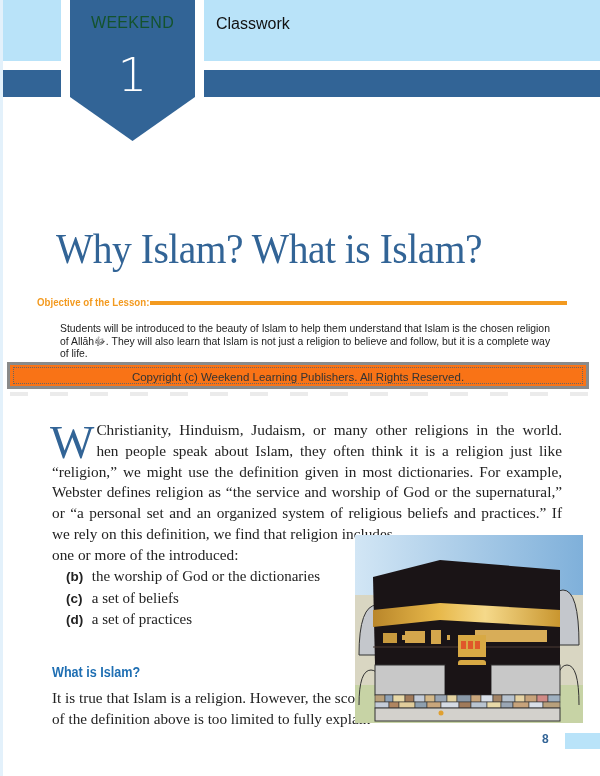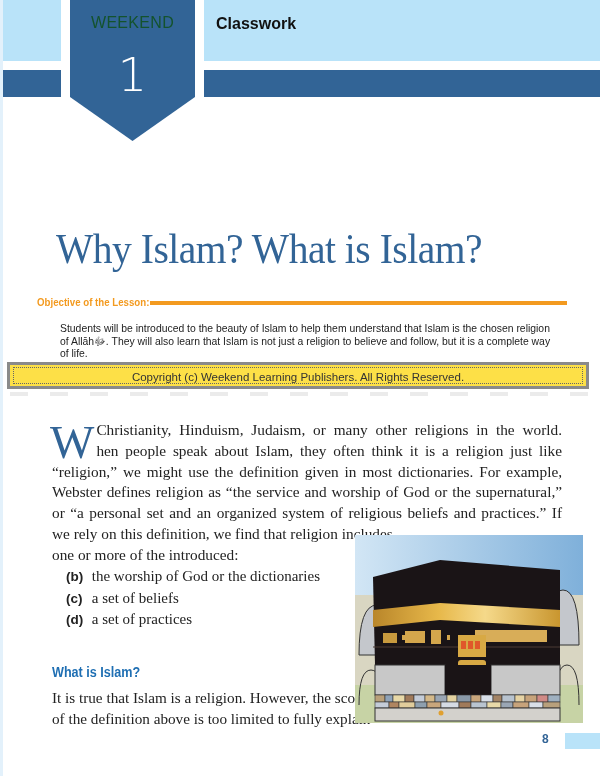--- a/index.html
+++ b/index.html
@@ -6,31 +6,31 @@
   body { width:600px; height:776px; position:relative; background:#ffffff; overflow:hidden; font-family:"Liberation Serif", serif; }
   .edge-strip { position:absolute; left:0; top:0; width:3px; height:776px; background:#e3f1fb; }
   .hdr-light-left { position:absolute; left:3px; top:0; width:58px; height:61px; background:#b9e3f9; }
   .hdr-dark-left { position:absolute; left:3px; top:70px; width:58px; height:27px; background:#326496; }
   .hdr-light-right { position:absolute; left:204px; top:0; width:396px; height:61px; background:#b9e3f9; }
   .hdr-dark-right { position:absolute; left:204px; top:70px; width:396px; height:27px; background:#326496; }
   .shield { position:absolute; left:70px; top:0; width:125px; height:141px; }
   .shield svg { position:absolute; left:0; top:0; }
   .weekend-label { position:absolute; left:0; top:14px; width:125px; text-align:center; color:#14532d; font-family:"Liberation Sans", sans-serif; font-size:16px; letter-spacing:0.3px; }
   .weekend-num { position:absolute; left:0; top:50px; width:125px; text-align:center; color:#ffffff; font-family:"DejaVu Sans", sans-serif; font-size:46px; font-weight:300; line-height:50px; }
-  .classwork { position:absolute; left:216px; top:15px; color:#111111; font-family:"Liberation Sans", sans-serif; font-size:16px; font-weight:bold; }
+  .classwork { position:absolute; left:216px; top:15px; color:#111111; font-family:"Liberation Sans", sans-serif; font-size:16px; font-weight:normal; }
 
   .page-title { position:absolute; left:56px; top:225px; color:#326496; font-family:"Liberation Serif", serif; font-size:42px; letter-spacing:-0.5px; white-space:nowrap; transform:scaleX(0.94); transform-origin:left; }
 
   .objective-row { position:absolute; left:37px; top:296px; width:530px; height:14px; }
   .objective-label { position:absolute; left:0; top:0; color:#f39a1f; font-family:"Liberation Sans", sans-serif; font-size:11px; font-weight:bold; white-space:nowrap; transform:scaleX(0.88); transform-origin:left; }
   .objective-rule { position:absolute; left:113px; top:5px; width:417px; height:4px; background:#f39a1f; }
 
   .objective-text { position:absolute; left:60px; top:322px; width:500px; color:#222; font-family:"Liberation Sans", sans-serif; font-size:11.3px; line-height:12.6px; transform:scaleX(0.92); transform-origin:left; width:545px; }
 
-  .copyright-box { position:absolute; left:7px; top:362px; width:582px; height:27px; border:3px solid #8a8a8a; box-sizing:border-box; background:#fde047; }
+  .copyright-box { position:absolute; left:7px; top:362px; width:582px; height:27px; border:3px solid #8a8a8a; box-sizing:border-box; background:#f97316; }
   .copyright-inner { position:absolute; left:3px; top:2px; right:3px; bottom:2px; border:1px dotted #666; }
   .copyright-text { position:absolute; left:0; right:0; top:3px; text-align:center; color:#333; font-family:"Liberation Sans", sans-serif; font-size:11.5px; }
   .wm-band { position:absolute; left:10px; top:392px; width:580px; height:4px; background:repeating-linear-gradient(90deg,#e6e6e6 0 18px, #ffffff 18px 40px); opacity:0.8; }
 
   .body-para { position:absolute; left:52px; top:420px; width:510px; color:#222; font-family:"Liberation Serif", serif; font-size:15.3px; line-height:20.8px; }
   .dropcap { float:left; color:#326496; font-size:47px; line-height:38px; margin:3px 2px 0 -2px; }
   .line { display:block; white-space:nowrap; text-align:justify; text-align-last:justify; }
   .line.last { text-align-last:left; }
 
   .list { position:absolute; left:66px; top:568px; color:#222; }

